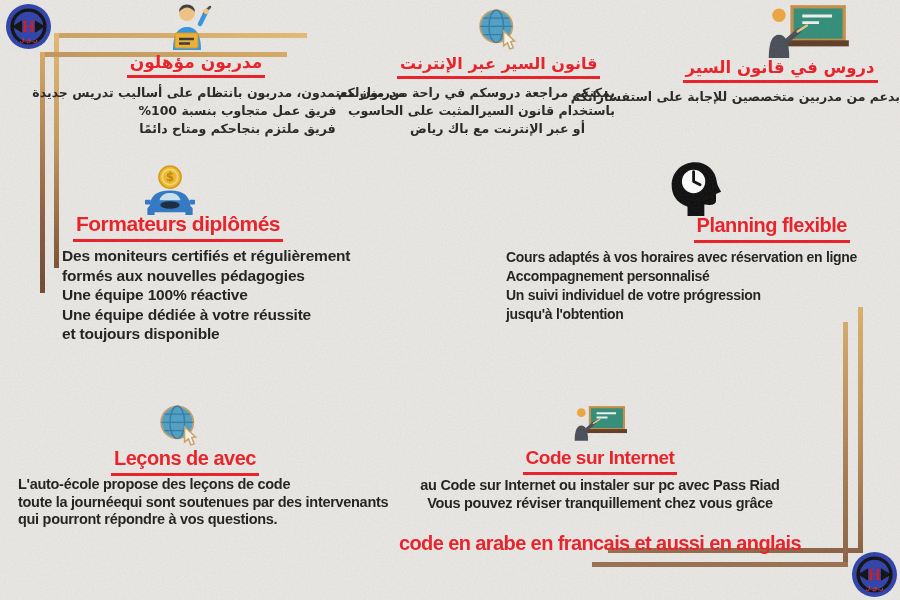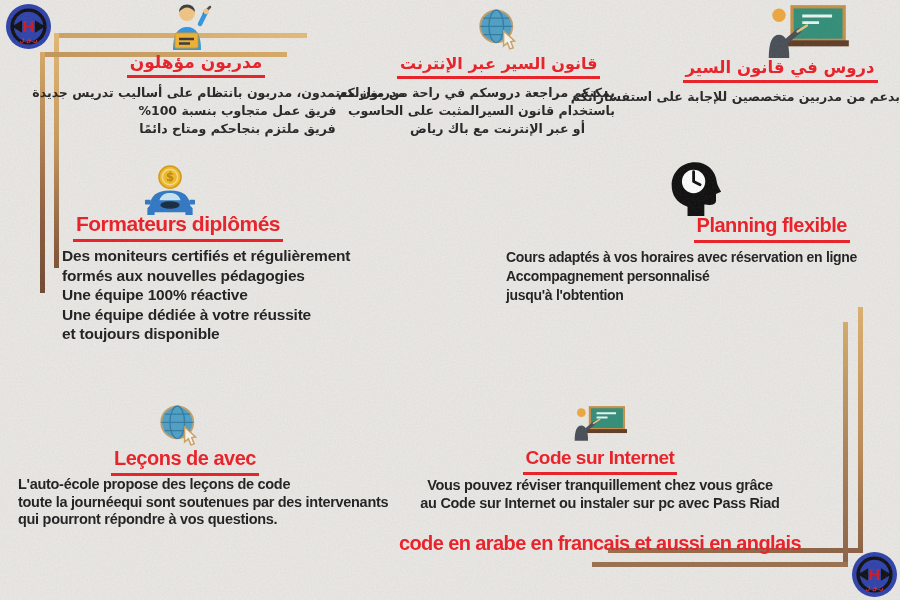--- a/index.html
+++ b/index.html
@@ -172,30 +172,31 @@
 <div class="body-txt" id="b-fr1">
   <div class="ln">Des moniteurs certifiés et régulièrement</div>
   <div class="ln">formés aux nouvelles pédagogies</div>
   <div class="ln">Une équipe 100% réactive</div>
   <div class="ln">Une équipe dédiée à votre réussite</div>
   <div class="ln">et toujours disponible</div>
 </div>
 <div class="body-txt" id="b-fr2">
   <div class="ln">Cours adaptés à vos horaires avec réservation en ligne</div>
   <div class="ln">Accompagnement personnalisé</div>
+  <div class="ln">Un suivi individuel de votre prógression</div>
   <div class="ln">jusqu'à l'obtention</div>
 </div>
 <div class="body-txt" id="b-fr3">
   <div class="ln">L'auto-école propose des leçons de code</div>
   <div class="ln">toute la journéequi sont soutenues par des intervenants</div>
   <div class="ln">qui pourront répondre à vos questions.</div>
 </div>
 <div class="body-txt" id="b-fr4">
+  <div class="ln">au Code sur Internet ou instaler sur pc avec Pass Riad</div>
   <div class="ln">Vous pouvez réviser tranquillement chez vous grâce</div>
-  <div class="ln">au Code sur Internet ou instaler sur pc avec Pass Riad</div>
 </div>
 <div id="hl-red">code en arabe en francais et aussi en anglais</div>
 
 <svg class="noise" width="900" height="600">
   <filter id="grain">
     <feTurbulence type="fractalNoise" baseFrequency="0.55" numOctaves="2" seed="7" stitchTiles="stitch"></feTurbulence>
     <feColorMatrix type="matrix" values="0 0 0 0 0.35  0 0 0 0 0.33  0 0 0 0 0.32  0 0 0 0.9 0"></feColorMatrix>
   </filter>
   <rect width="900" height="600" filter="url(#grain)"></rect>
 </svg>

